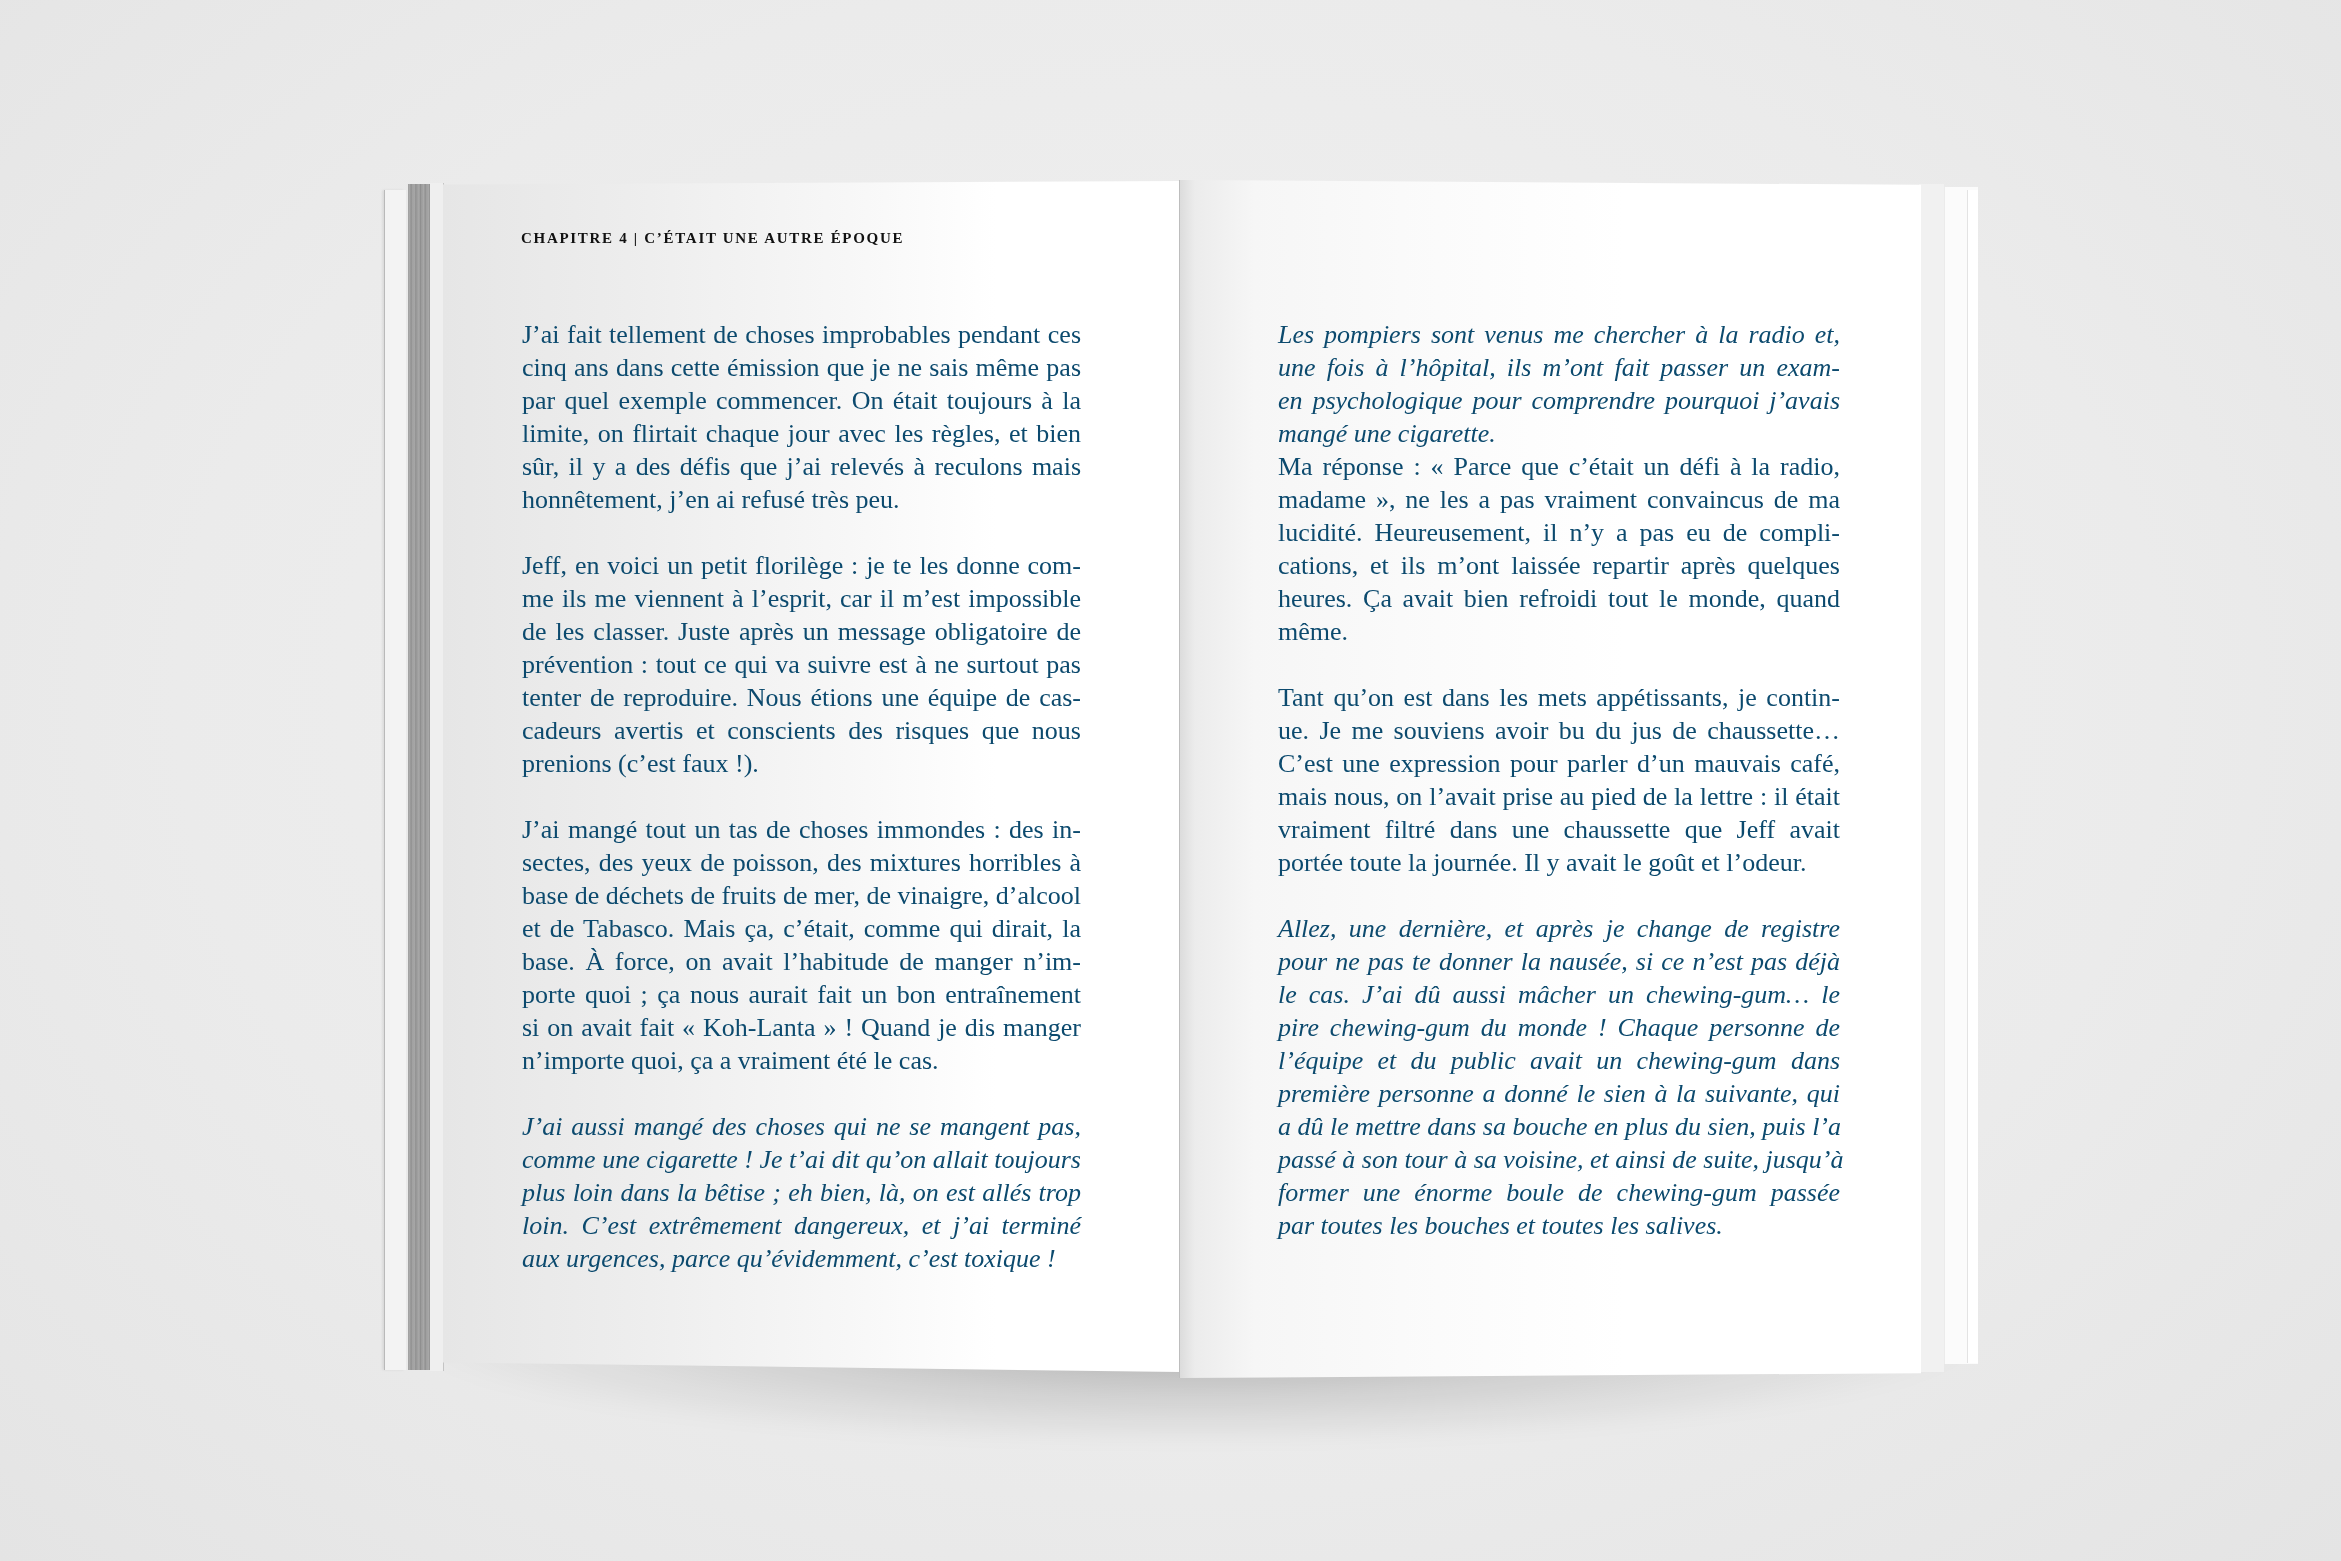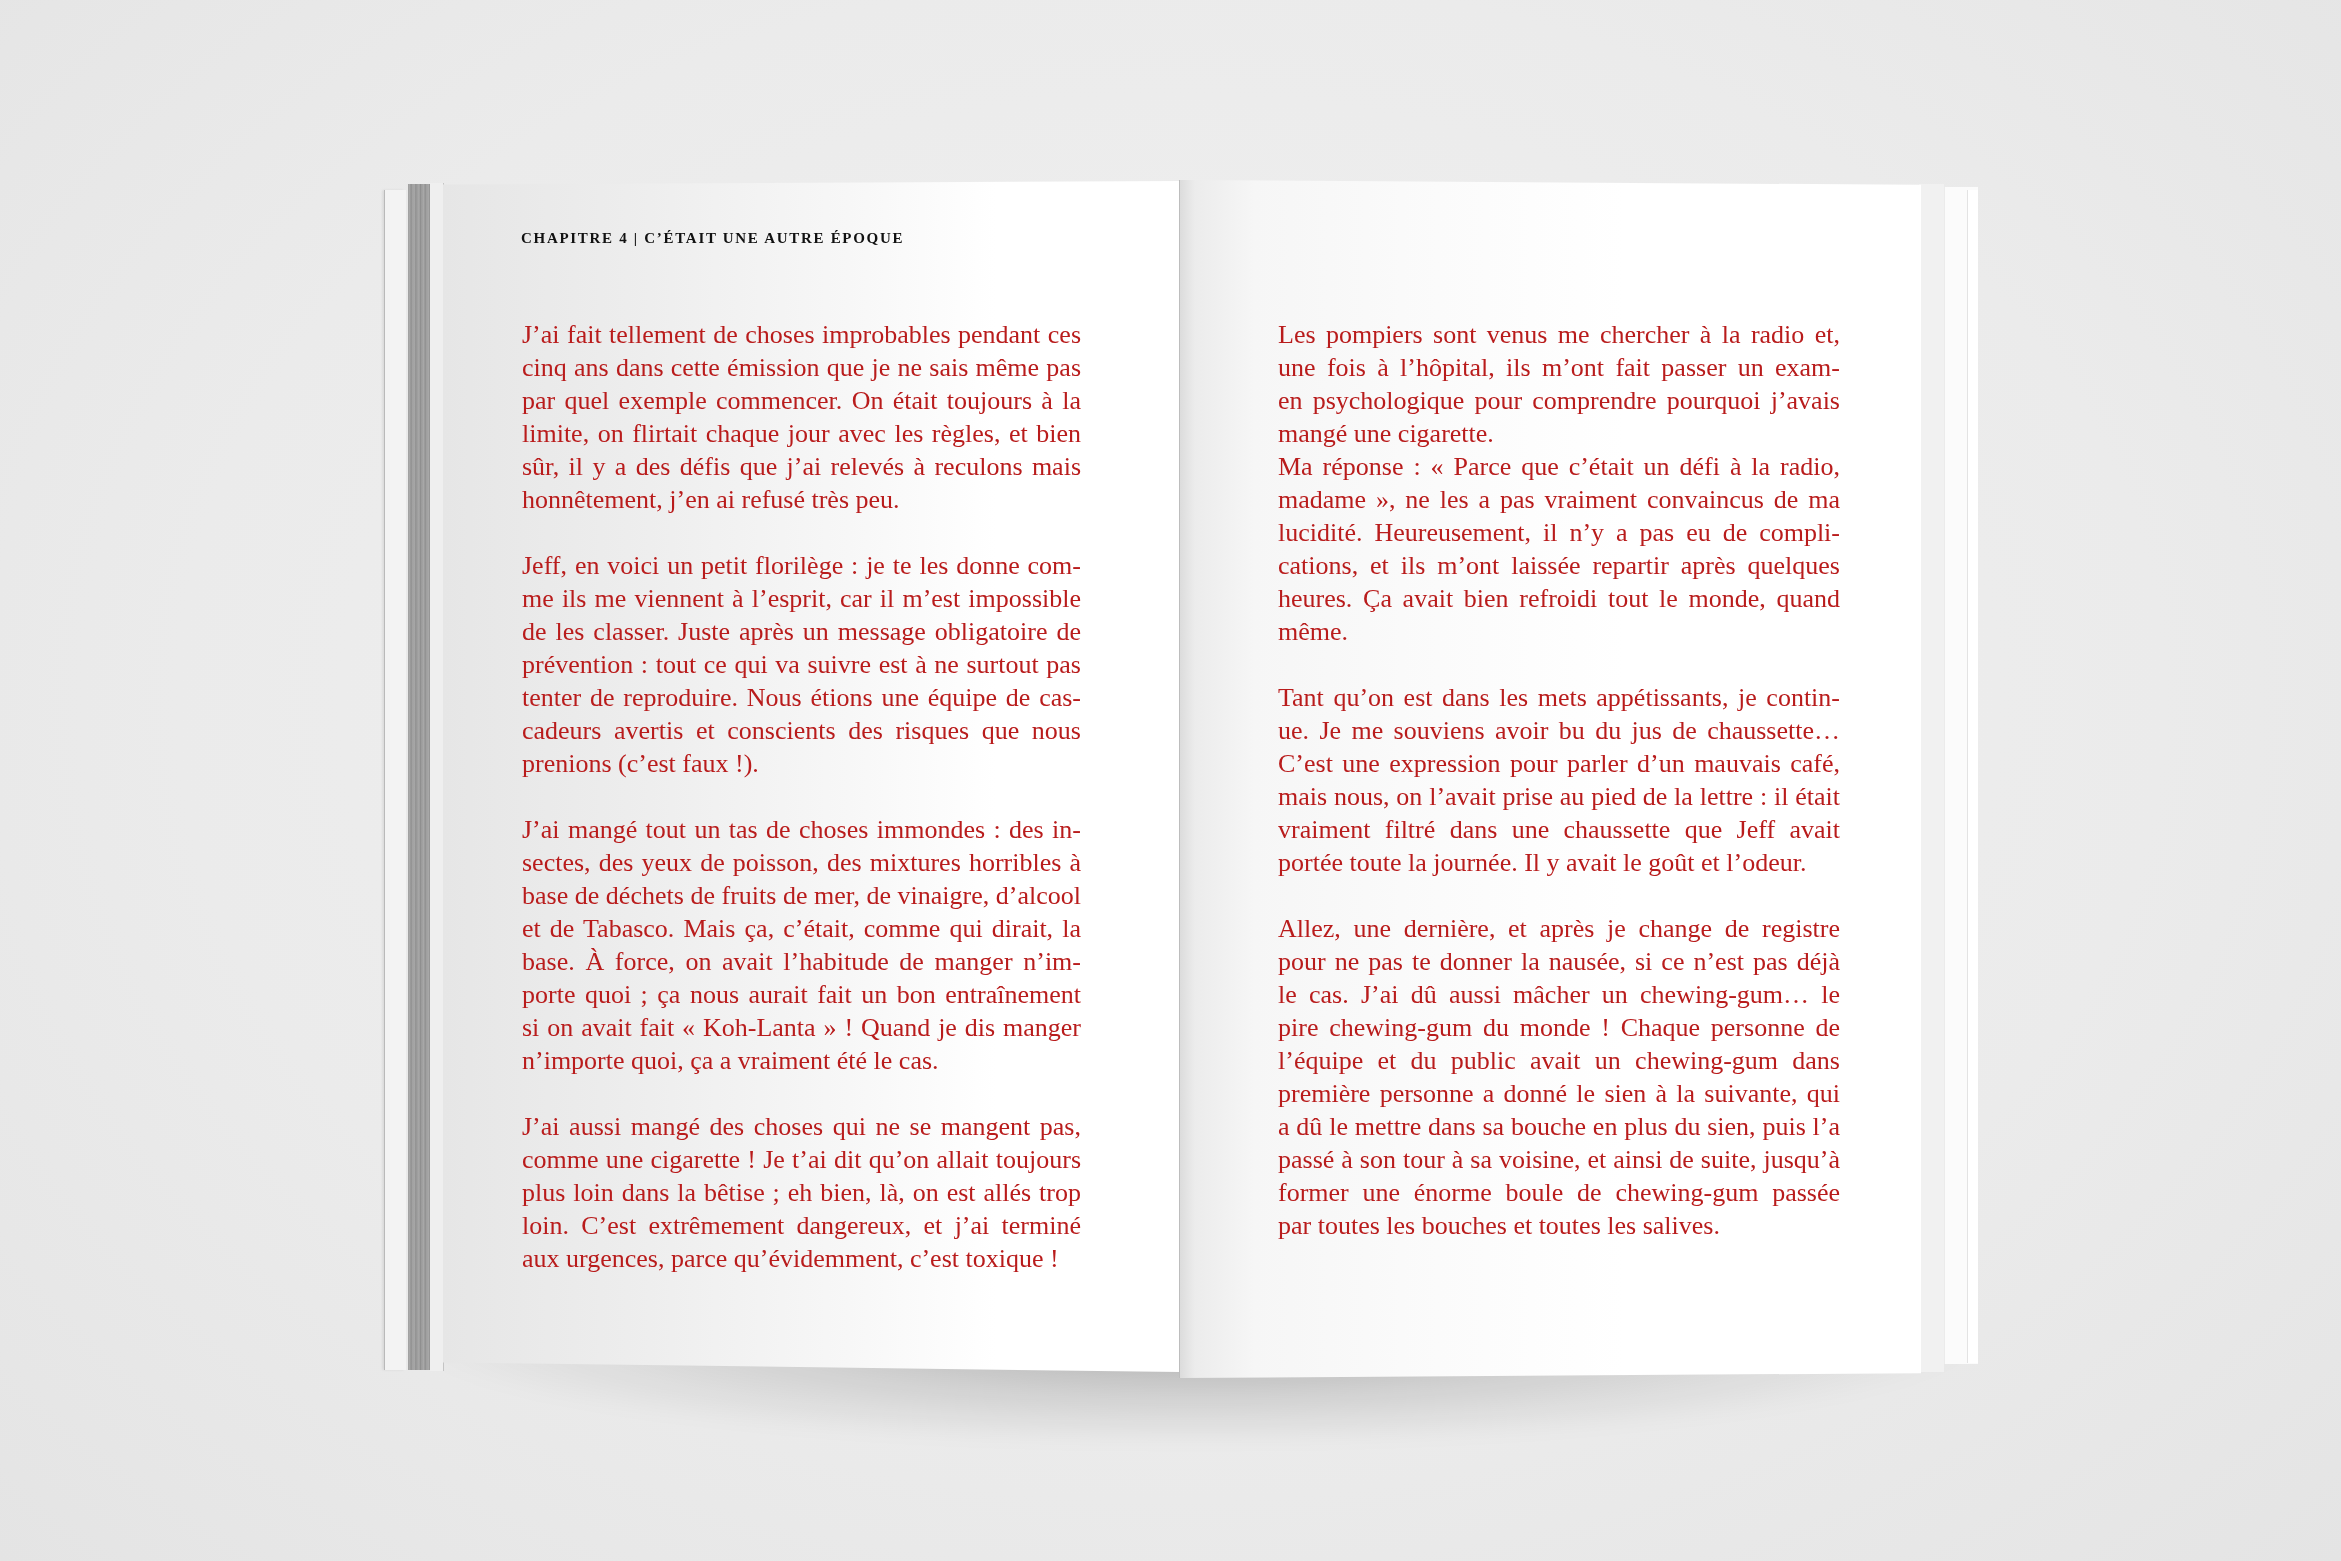--- a/index.html
+++ b/index.html
@@ -63,30 +63,30 @@
 
   .running-head {
     position:absolute; left:509px; top:230px;
     font-size:15px; font-weight:bold; letter-spacing:1.7px;
     color:#111; font-variant: small-caps; text-transform: uppercase;
     white-space:nowrap;
   }
 
   .text-block {
     position:absolute; width:559px;
-    font-size:26px; line-height:33px; color:#b91c1c;
+    font-size:26px; line-height:33px; color:#0c4a6e;
     text-align:justify; text-align-last:left;
     hyphens:manual;
   }
   .text-left { left:510px; top:318px; }
   .text-right { left:1266px; top:318px; width:562px; }
   .para { margin:0 0 33px 0; }
   .para .line { display:block; text-align:justify; text-align-last:justify; white-space:nowrap; }
   .para .line.last { text-align-last:left; }
-  .para.tight { margin-bottom:0; }
+  .para.tight { margin-bottom:0;font-style:italic; }
 </style>
 </head>
 <body>
 
 <div class="scene">
   <div class="book-shadow"></div>
 
   <div class="left-edge-outer"></div>
   <div class="left-edge-stack"></div>
   <div class="left-edge-inner"></div>

